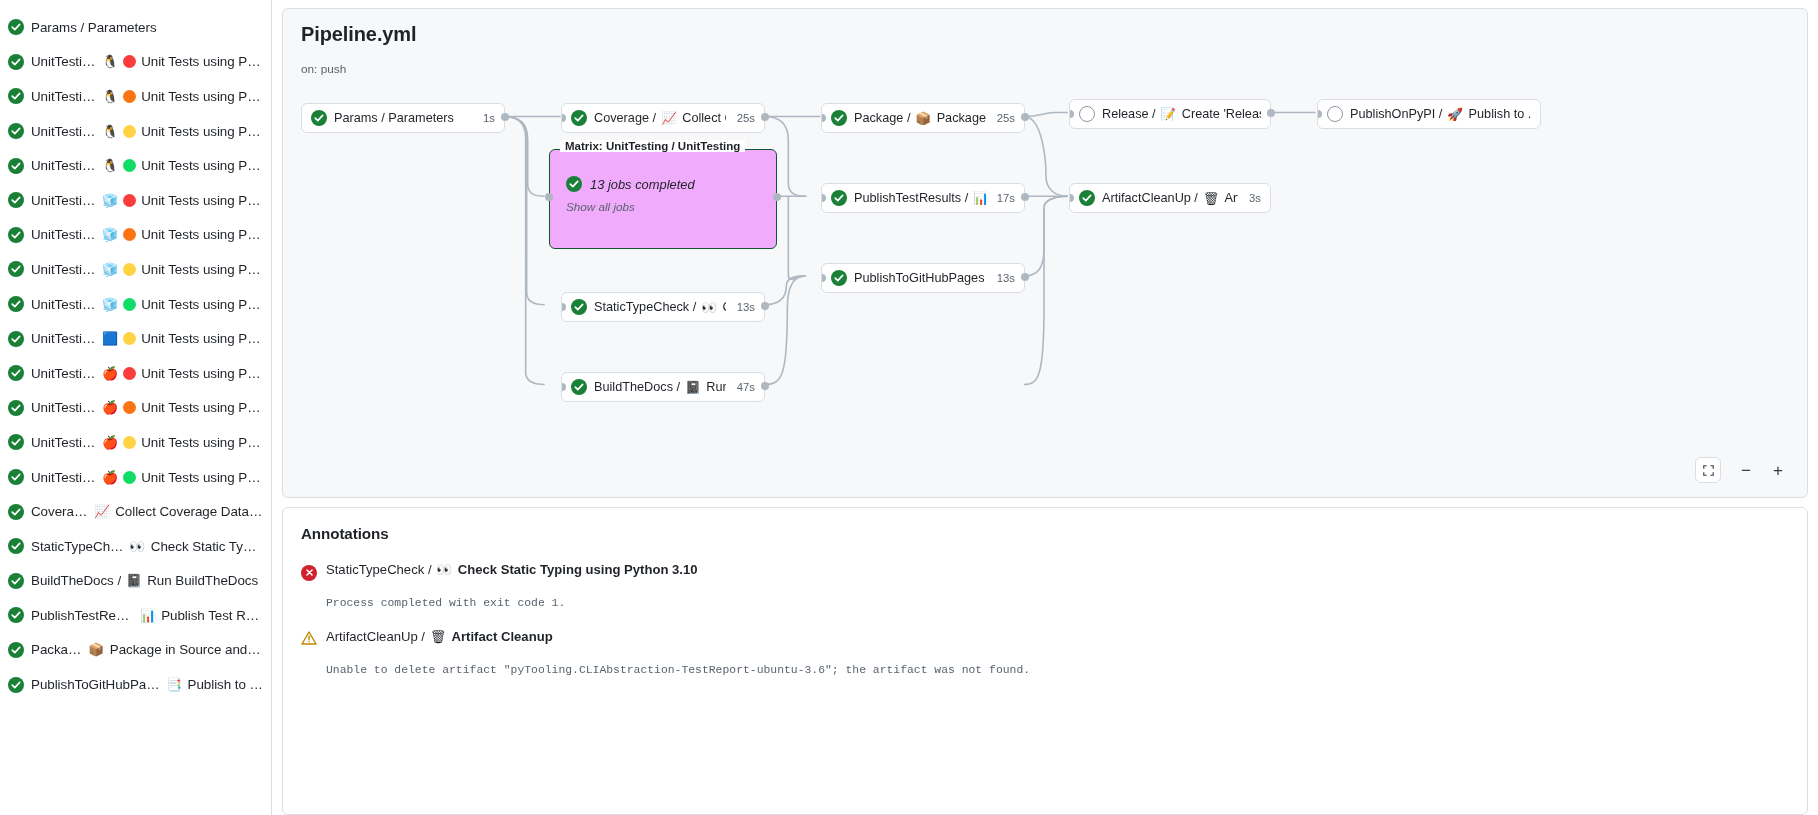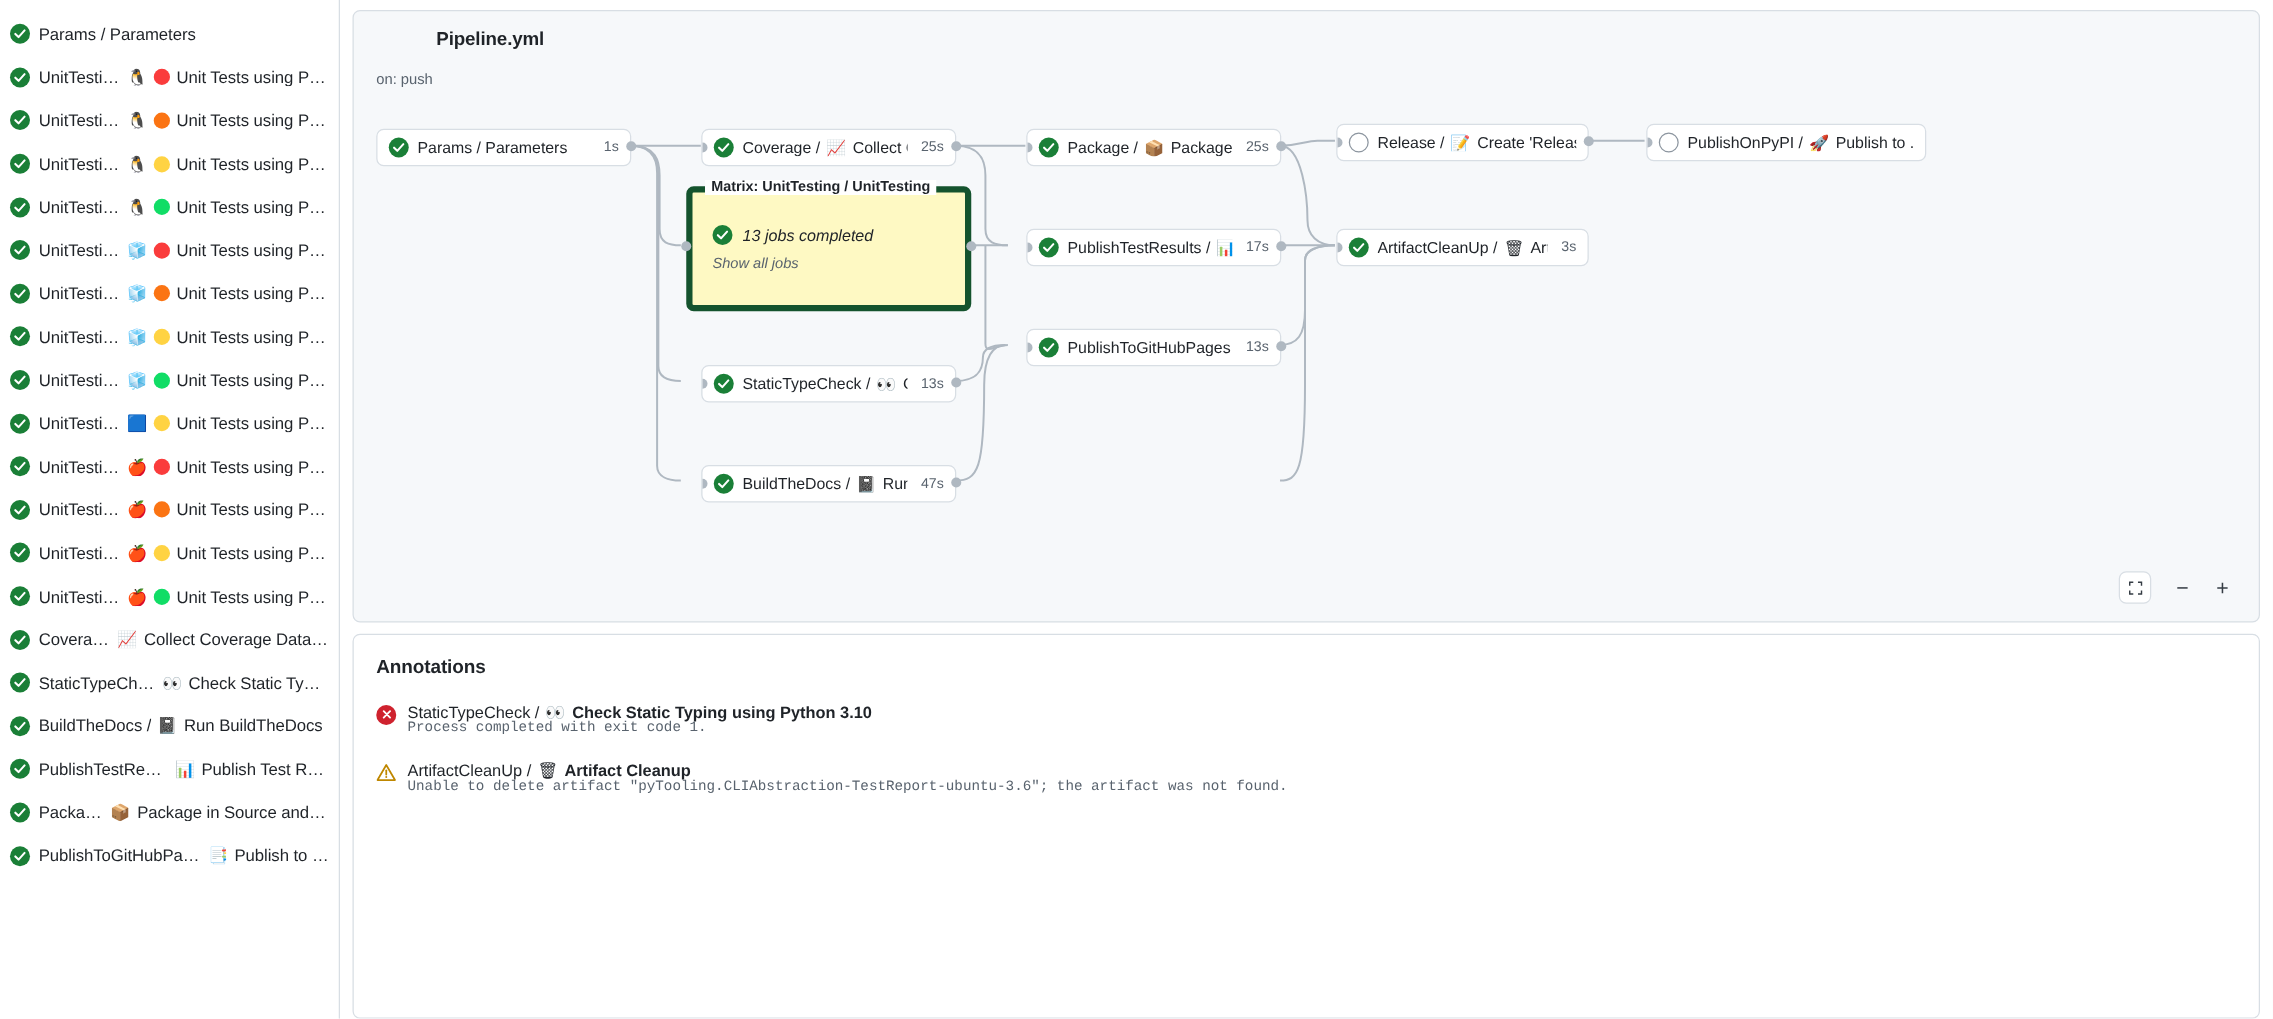--- a/index.html
+++ b/index.html
@@ -87,21 +87,21 @@
   .graph-card {
     position: relative;
     border: 1px solid #d8dee4;
     border-radius: 6px;
     background: #f6f8fa;
     height: 490px;
     flex: 0 0 490px;
     overflow: hidden;
   }
   .graph-head { padding: 14px 0 0 18px; }
-  .wf-title { font-size: 15px; font-weight: 600; color: #1f2328; letter-spacing: -.1px; margin-left: 48px;}
+  .wf-title { font-size: 20px; font-weight: 600; color: #1f2328; letter-spacing: -.1px;}
   .wf-sub { font-size: 11.8px; color: #59636e; margin-top: 16px; }
 
   .canvas { position: absolute; inset: 0; }
   .edges { position: absolute; inset: 0; width: 100%; height: 100%; pointer-events: none; }
 
   
   .node {
     position: absolute;
     height: 30px;
     background: #ffffff;
@@ -123,23 +123,23 @@
   }
   .node .dur { font-size: 11.3px; color: #59636e; flex: 0 0 auto; margin-left: 4px;}
   .port {
     position: absolute; width: 8px; height: 8px; border-radius: 50%;
     background: #afb8c1; z-index: 4;
   }
 
   
   .matrix {
     position: absolute;
-    border: 5px solid #14532d;
+    border: 1px solid #14532d;
     border-radius: 6px;
-    background: #fef9c3;
+    background: #f0abfc;
     z-index: 2;
   }
   .matrix-title {
     position: absolute; top: -10px; left: 10px;
     background: #ffffff;
     padding: 0 5px;
     font-size: 11.5px; font-weight: 600; color: #1f2328;
   }
   .matrix-body { padding: 26px 0 0 16px; font-style: italic; }
   .matrix-row { display: flex; align-items: center; gap: 8px; font-size: 12.9px; color: #1f2328; }
@@ -168,21 +168,21 @@
     padding: 17px 18px 0 18px;
     overflow: hidden;
   }
   .ann-title { font-size: 15.2px; font-weight: 600; color: #1f2328; letter-spacing:-.1px; }
   .ann-sub { font-size: 11.8px; color: #59636e; margin-top: 5px; }
   .ann-item { display: flex; gap: 9px; margin-top: 20px; }
   .ann-ic { margin-top: 1px; }
   .ann-head { font-size: 13.1px; color: #1f2328; display: flex; align-items: center; gap: 5px; }
   .ann-msg {
     font-family: "Liberation Mono", monospace;
-    font-size: 11.4px; color: #59636e; margin-top: 0;
+    font-size: 11.4px; color: #59636e; margin-top: 20px;
   }
 </style>
 </head>
 <body>
 
 <div id="app">
 
   <div class="sidebar">
     <div id="job-list">
         <div class="job-row">

